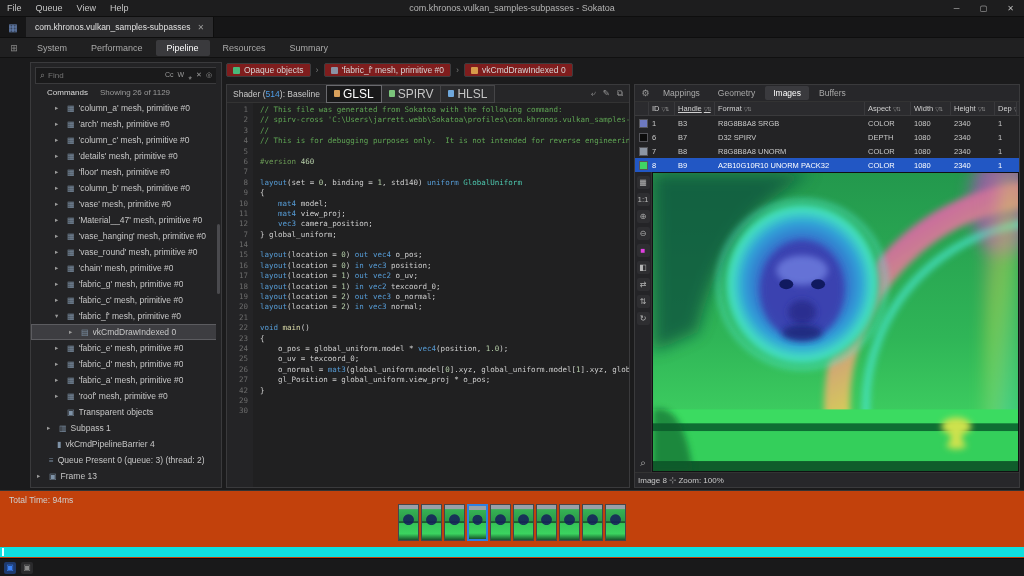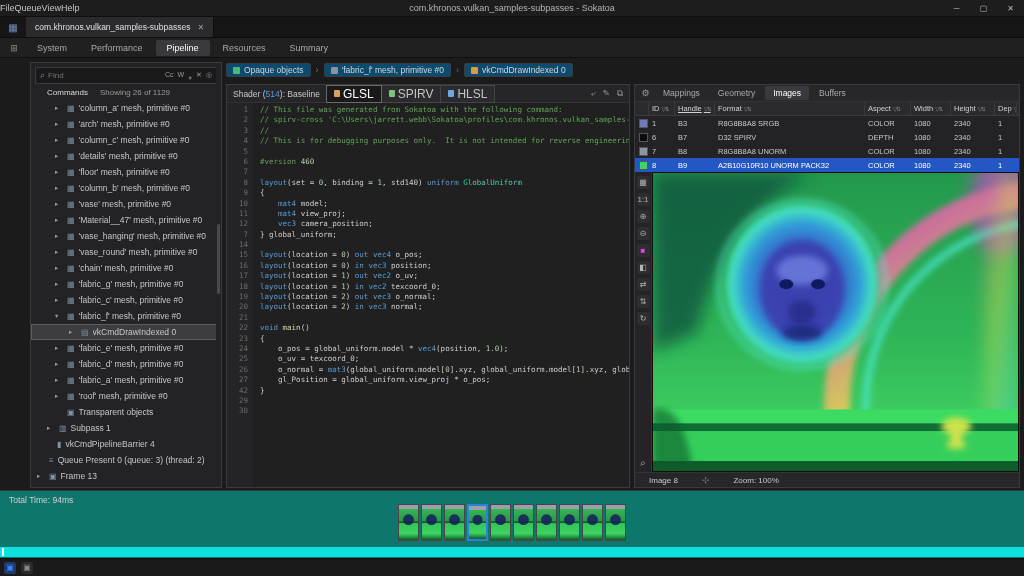--- a/index.html
+++ b/index.html
@@ -3,21 +3,21 @@
 <meta charset="utf-8">
 <style>
   *{margin:0;padding:0;box-sizing:border-box}
   html,body{width:1024px;height:576px;overflow:hidden}
   body{position:relative;background:#1b1b1c;color:#c9c9c9;font-family:"Liberation Sans",sans-serif;font-size:9px}
   :root{--accent:#2f7fe0;--selection:#2257c4}
 
   
   .titlebar{position:absolute;left:0;top:0;right:0;height:17px;background:#1d1d1e;display:flex;align-items:center;border-bottom:1px solid #0e0e0e}
   .menu-bar{display:flex;align-items:center;z-index:2}
-  .menu-item{padding:0 0;color:#c5c5c5;cursor:default}
+  .menu-item{padding:0 7px;color:#c5c5c5;cursor:default}
   .title-center{position:absolute;left:0;right:0;text-align:center;color:#b4b4b4;pointer-events:none}
   .win-controls{margin-left:auto;display:flex;z-index:2}
   .win-btn{width:27px;height:17px;display:flex;align-items:center;justify-content:center;color:#bbb;font-size:8px}
 
   
   .doctab-row{position:absolute;left:0;top:17px;right:0;height:21px;background:#161617;display:flex;align-items:stretch;border-bottom:1px solid #0e0e0e}
   .doctab-home{width:26px;display:flex;align-items:center;justify-content:center;color:#6f8fc5;font-size:10px}
   .doctab{background:#2b2b2d;display:flex;align-items:center;gap:7px;padding:0 9px;font-size:8.5px;color:#e0e0e0;border-right:1px solid #0e0e0e}
   .doctab-close{color:#9a9a9a;font-size:8px}
 
@@ -41,21 +41,21 @@
   .tree-row{height:16px;display:flex;align-items:center;gap:4px;white-space:nowrap;color:#c7c7c7;overflow:hidden}
   .tree-row.selected{background:#3d3d41;outline:1px solid #5c5c60;outline-offset:-1px}
   .tree-chev{width:8px;color:#9a9a9a;font-size:6.5px;flex:none}
   .tree-icon{color:#7f93a8;font-size:8px;flex:none}
   .tree-label{overflow:hidden;text-overflow:clip}
   .tree-scrollbar{position:absolute;right:0;top:0;bottom:0;width:5px;background:#232325}
   .tree-scrollbar .thumb-bar{position:absolute;top:38%;height:70px;left:1px;width:3px;background:#4a4a4e;border-radius:2px}
 
   
   .toolbar{position:absolute;left:226px;top:60px;right:0;height:20px;display:flex;align-items:center;gap:5px}
-  .crumb{display:flex;align-items:center;gap:4px;background:#0c4a6e;border:1px solid #3c3c3e;border-radius:2px;padding:1px 6px;font-size:8.5px;color:#d5d5d5;white-space:nowrap}
+  .crumb{display:flex;align-items:center;gap:4px;background:#7f1d1d;border:1px solid #3c3c3e;border-radius:2px;padding:1px 6px;font-size:8.5px;color:#d5d5d5;white-space:nowrap}
   .crumb-ico{width:7px;height:7px;border-radius:1px;flex:none}
   .crumb-sep{color:#777;font-size:9px}
   .stage-group{display:flex;margin-left:10px}
   .stage-btn{padding:2px 11px;background:#2c2c2e;border:1px solid #454547;border-left-width:0;color:#ccc;font-size:8.5px;cursor:default}
   .stage-btn:first-child{border-left-width:1px;border-radius:2px 0 0 2px}
   .stage-btn:last-child{border-radius:0 2px 2px 0}
   .stage-btn.active{background:var(--accent);border-color:var(--accent);color:#fff}
 
   
   .shader-panel{position:absolute;left:226px;top:84px;width:404px;height:404px;background:#202021;border:1px solid #3a3a3c;display:flex;flex-direction:column;overflow:hidden}
@@ -95,25 +95,25 @@
   .tr .td{padding-left:3px;overflow:hidden;white-space:nowrap;flex:none}
   .tr.selected{background:var(--selection);color:#fff}
   .swatch{width:9px;height:9px;border:1px solid #55555a;display:inline-block}
 
   .viewer{flex:1;display:flex;overflow:hidden;background:#1c1c1e}
   .vtools{width:17px;flex:none;display:flex;flex-direction:column;align-items:center;gap:4px;padding-top:4px;background:#242427;border-right:1px solid #333}
   .vtool{width:13px;height:13px;display:flex;align-items:center;justify-content:center;font-size:8px;color:#b5b5b5;background:#2e2e31;border-radius:2px;cursor:default}
   .vtool.magnifier{margin-top:auto;margin-bottom:3px;background:transparent;font-size:10px}
   .vimage{flex:1;position:relative;background:#101012}
   .vimage svg{position:absolute;inset:1px;width:calc(100% - 2px);height:calc(100% - 2px)}
-  .vfooter{height:15px;flex:none;display:flex;align-items:center;gap:24px;padding:0 14px;background:#27272a;border-top:1px solid #333;font-size:8px;color:#c9c9c9}
+  .vfooter{height:15px;flex:none;display:flex;align-items:center;gap:2px;padding:0 3px;background:#27272a;border-top:1px solid #333;font-size:8px;color:#c9c9c9}
   .vfooter .ico{color:#9a9a9a;font-size:9px}
 
   
-  .timeline{position:absolute;left:0;top:490px;right:0;height:74px;background:#0f766e;border-top:1px solid #333}
+  .timeline{position:absolute;left:0;top:490px;right:0;height:74px;background:#c2410c;border-top:1px solid #333}
   .total-time{position:absolute;left:9px;top:4px;font-size:8.5px;color:#cfcfcf}
   .filmstrip{position:absolute;left:50%;transform:translateX(-50%);top:13px;display:flex;gap:2px}
   .thumb{width:21px;height:37px;border:1px solid #46464a;background:
     radial-gradient(circle at 50% 42%, rgba(20,30,90,.85) 0 22%, transparent 26%),
     linear-gradient(180deg,#9aa0a8 0%,#9aa0a8 12%,#35b254 13%,#2c9a49 45%,#123f22 49%,#35c558 53%,#3bd35f 82%,#17562b 100%);cursor:default}
   .thumb.selected{border:2px solid var(--accent)}
 
   
   .scrubber{position:absolute;left:0;top:547px;right:0;height:10px;background:#0fdfdf}
   .playhead{position:absolute;left:2px;top:1px;width:2px;height:8px;background:#eaffff}

